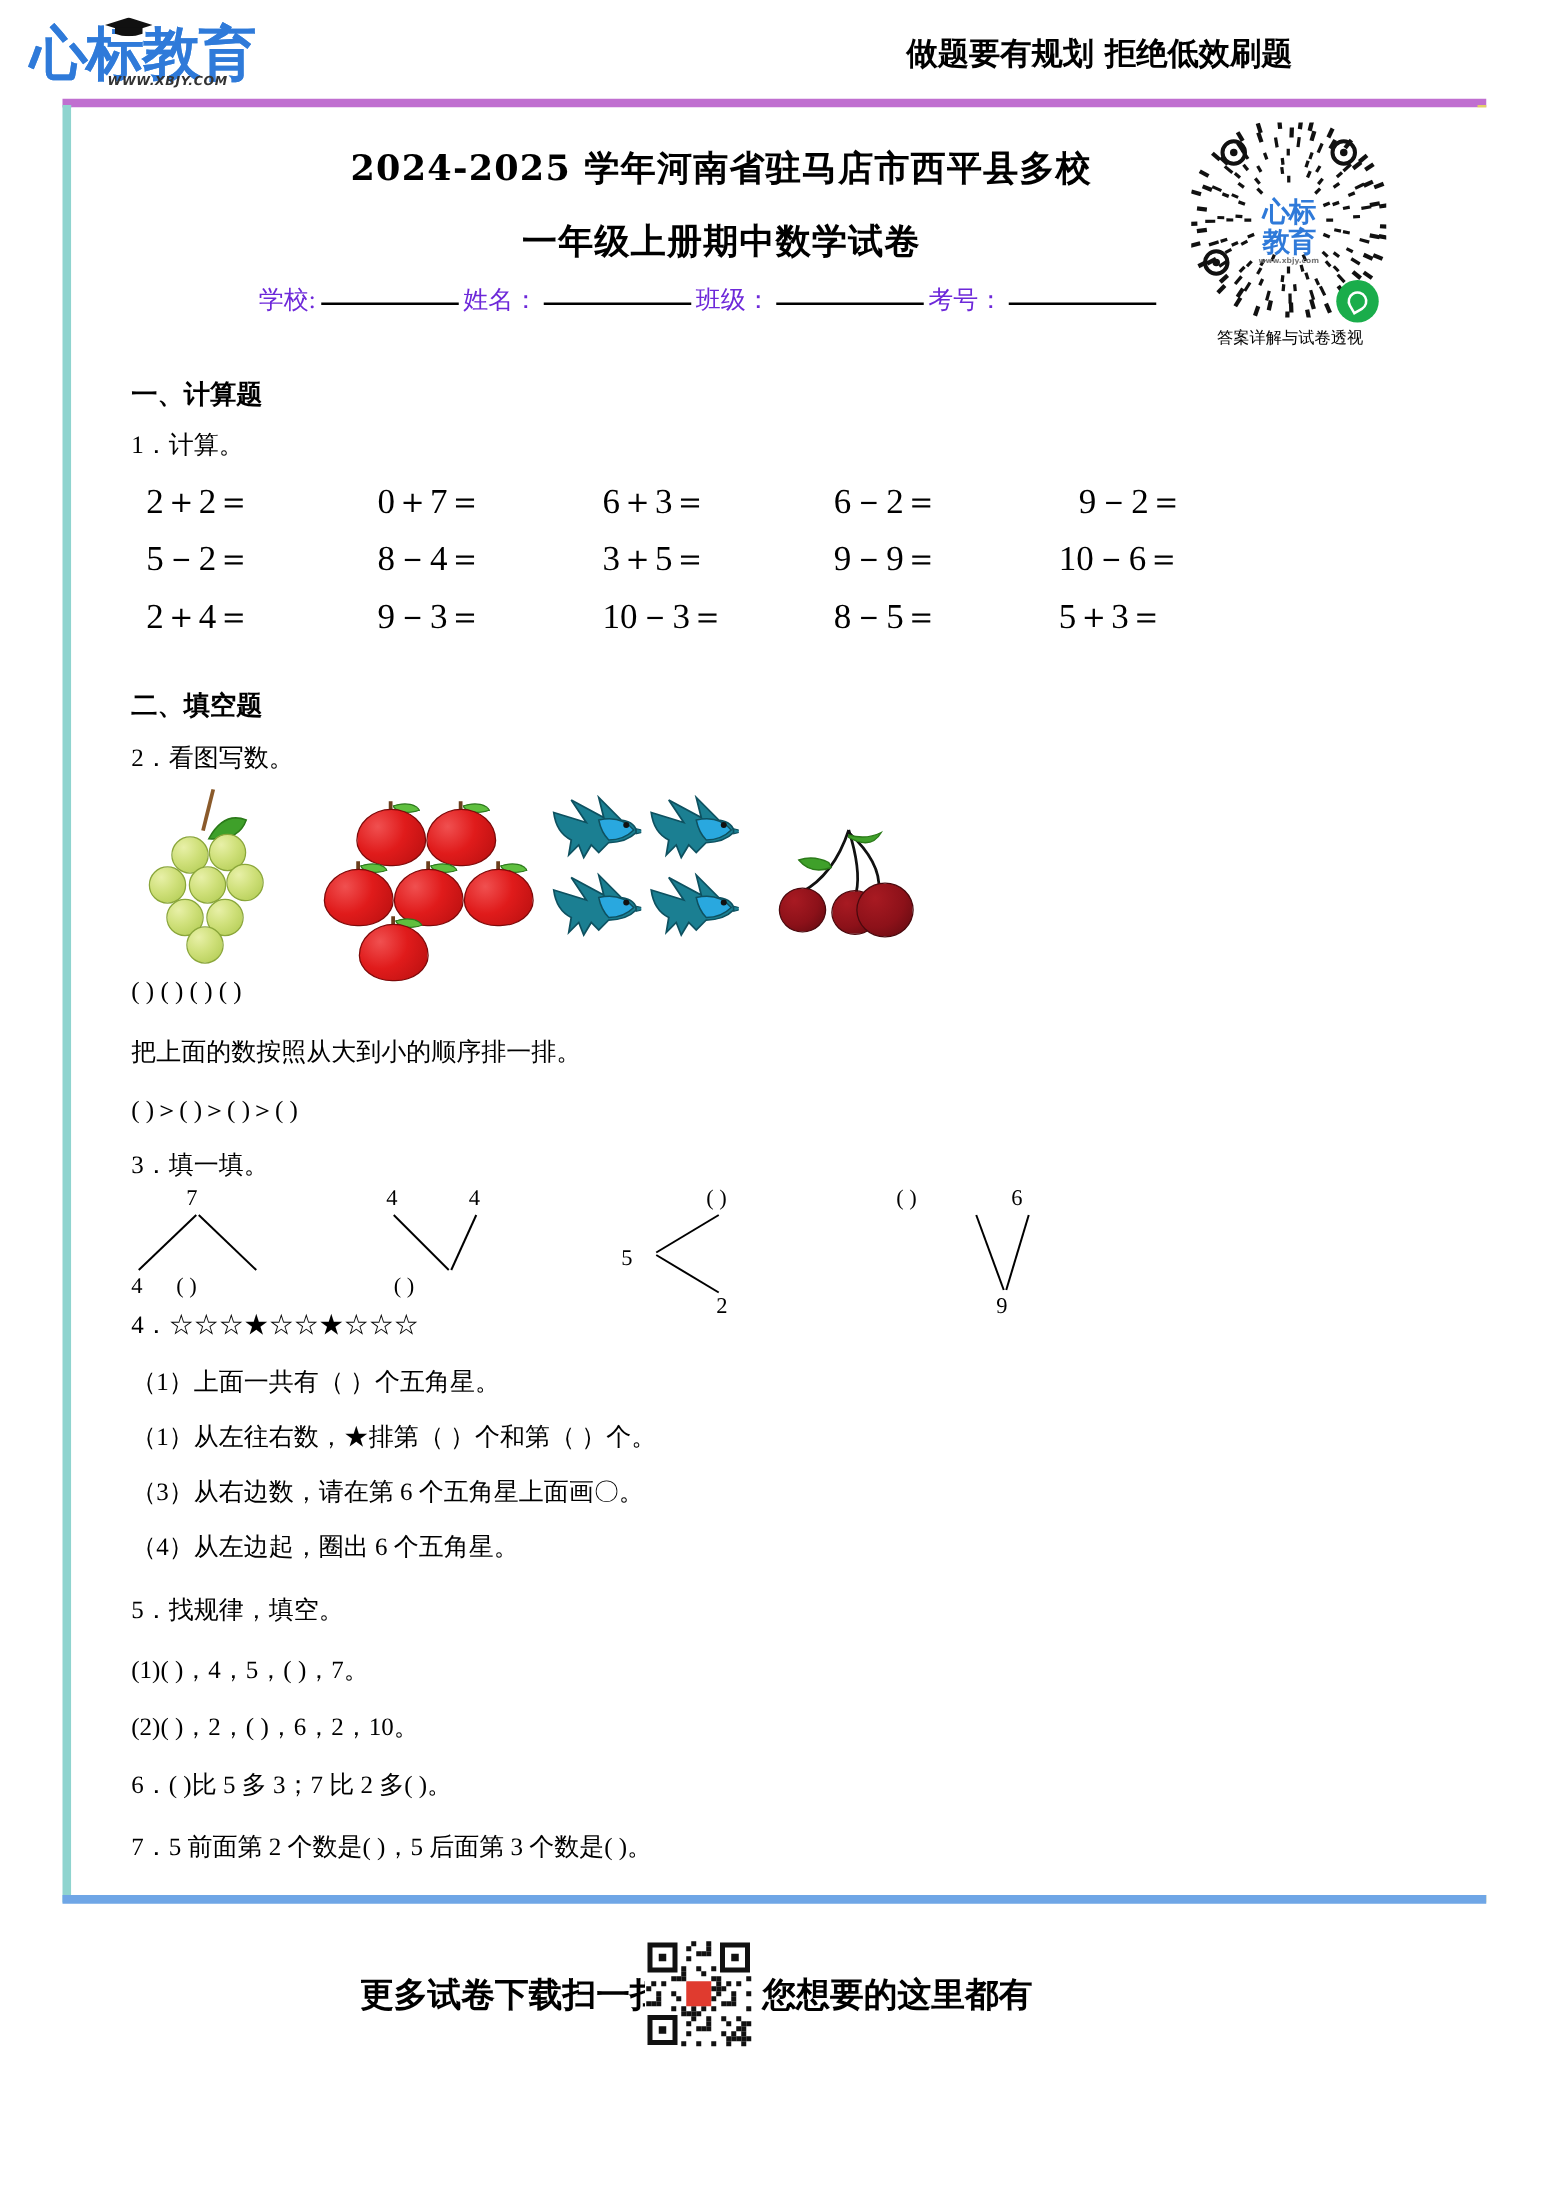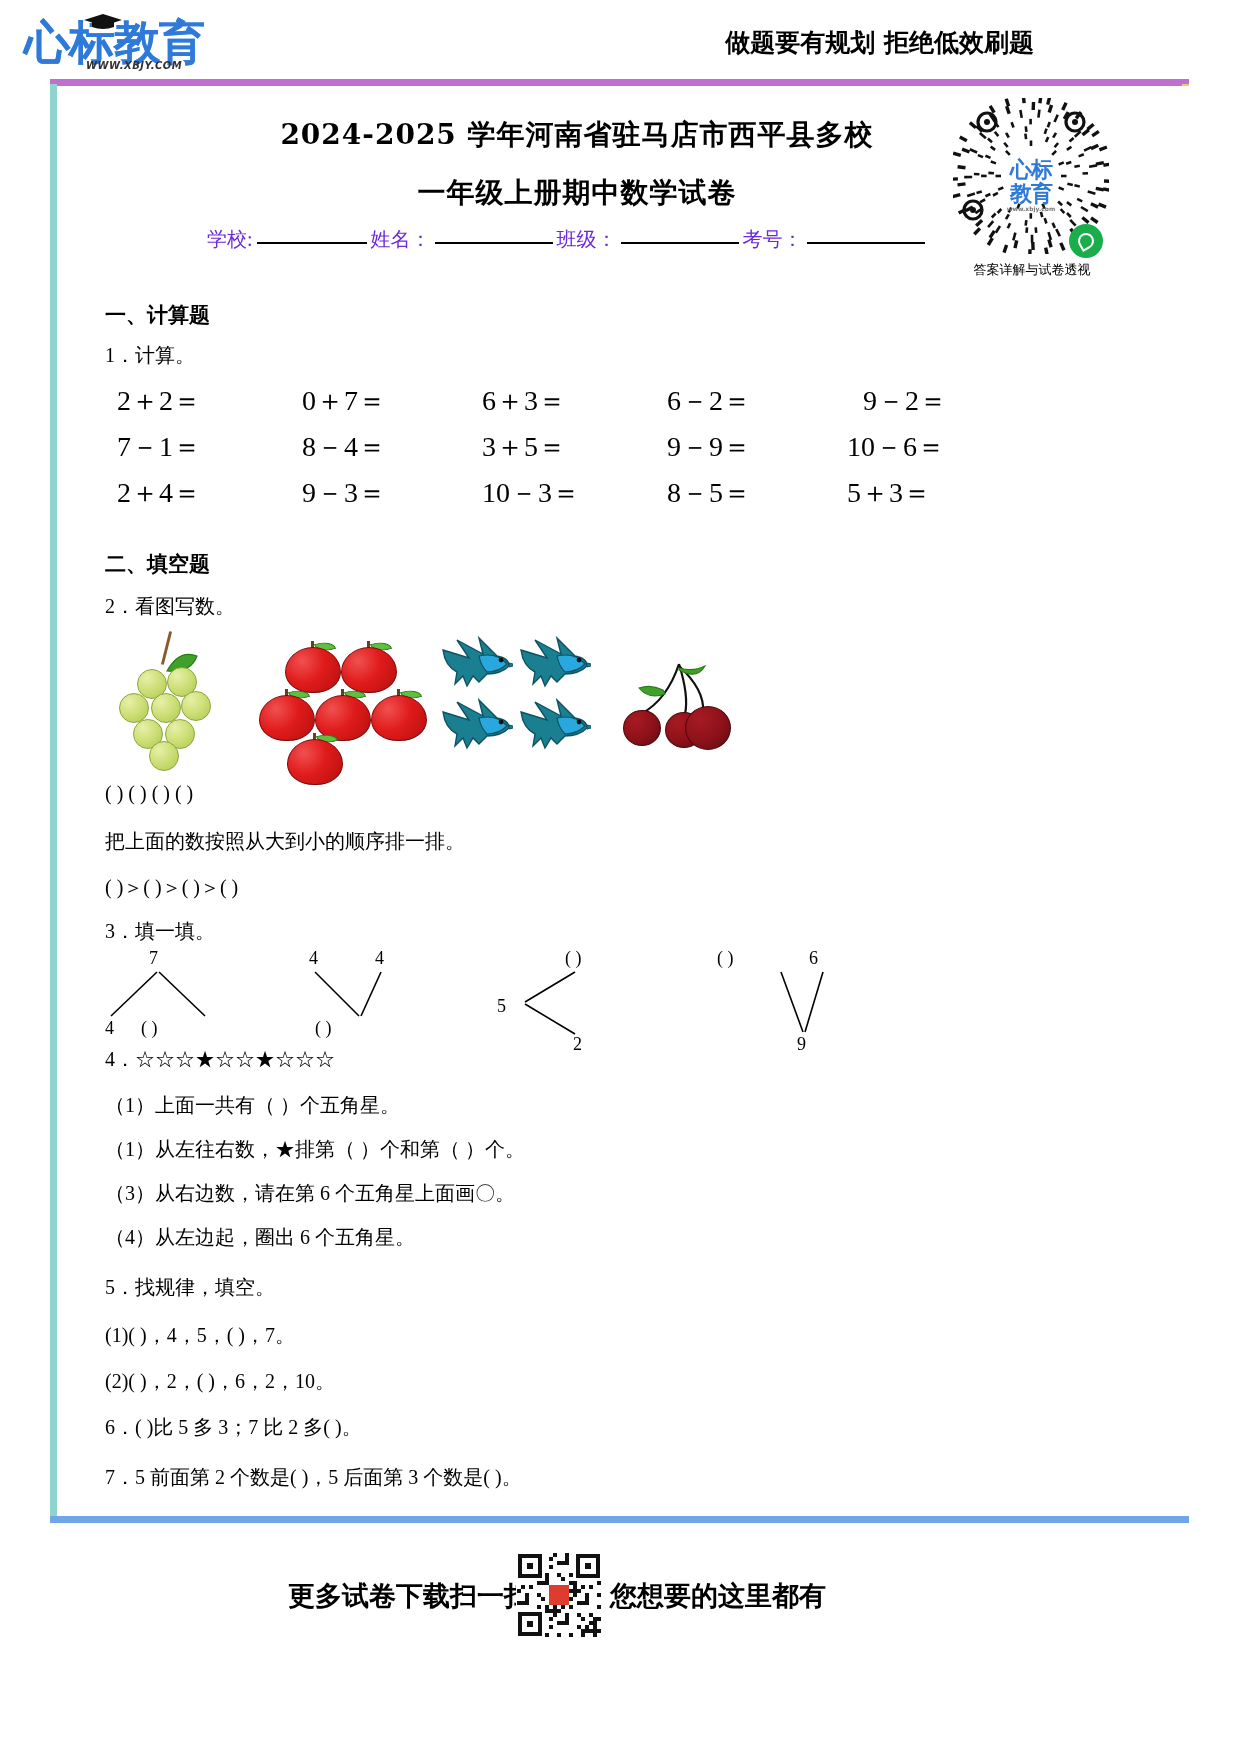--- a/index.html
+++ b/index.html
@@ -421,21 +421,21 @@
 
   <div class="sec-head" style="left:48px; top:215px;">一、计算题</div>
   <div class="q" style="left:48px; top:256px;">1．计算。</div>
 
   <div id="calc-grid">
       <div class="calccell" style="left: 60px; top: 296px;">2＋2＝</div>
       <div class="calccell" style="left: 245px; top: 296px;">0＋7＝</div>
       <div class="calccell" style="left: 425px; top: 296px;">6＋3＝</div>
       <div class="calccell" style="left: 610px; top: 296px;">6－2＝</div>
       <div class="calccell" style="left: 790px; top: 296px; margin-left: 16px;">9－2＝</div>
-      <div class="calccell" style="left: 60px; top: 342px;">7－1＝</div>
+      <div class="calccell" style="left: 60px; top: 342px;">5－2＝</div>
       <div class="calccell" style="left: 245px; top: 342px;">8－4＝</div>
       <div class="calccell" style="left: 425px; top: 342px;">3＋5＝</div>
       <div class="calccell" style="left: 610px; top: 342px;">9－9＝</div>
       <div class="calccell" style="left: 790px; top: 342px;">10－6＝</div>
       <div class="calccell" style="left: 60px; top: 388px;">2＋4＝</div>
       <div class="calccell" style="left: 245px; top: 388px;">9－3＝</div>
       <div class="calccell" style="left: 425px; top: 388px;">10－3＝</div>
       <div class="calccell" style="left: 610px; top: 388px;">8－5＝</div>
       <div class="calccell" style="left: 790px; top: 388px;">5＋3＝</div>
     </div>

